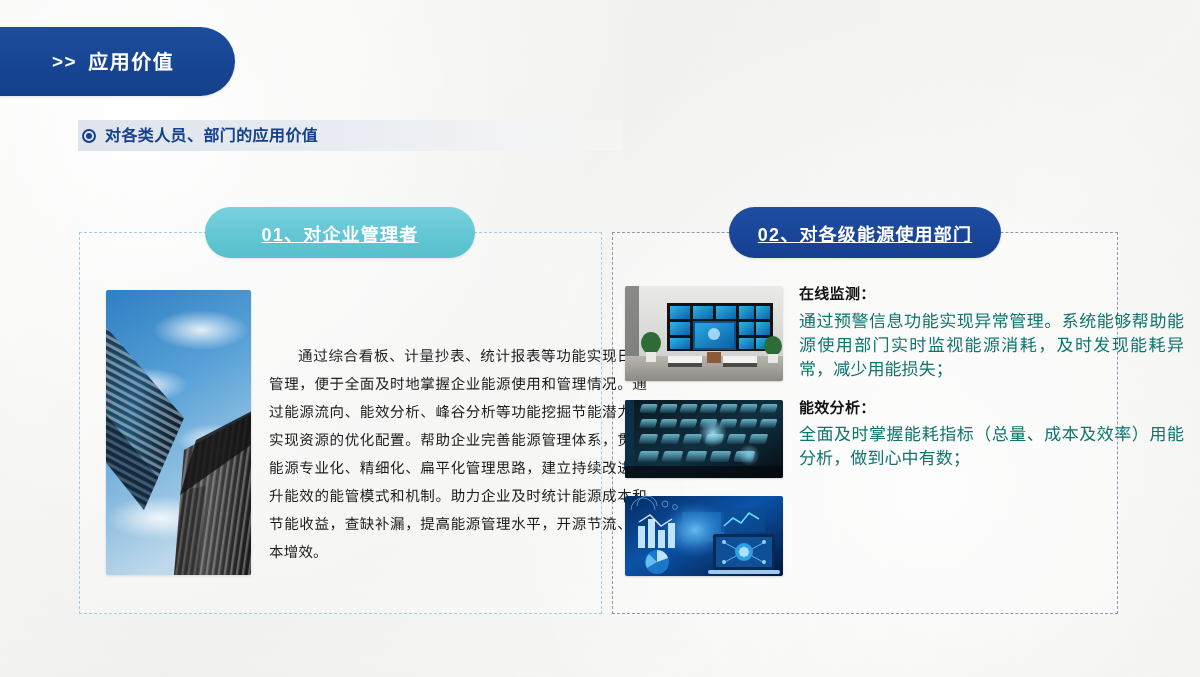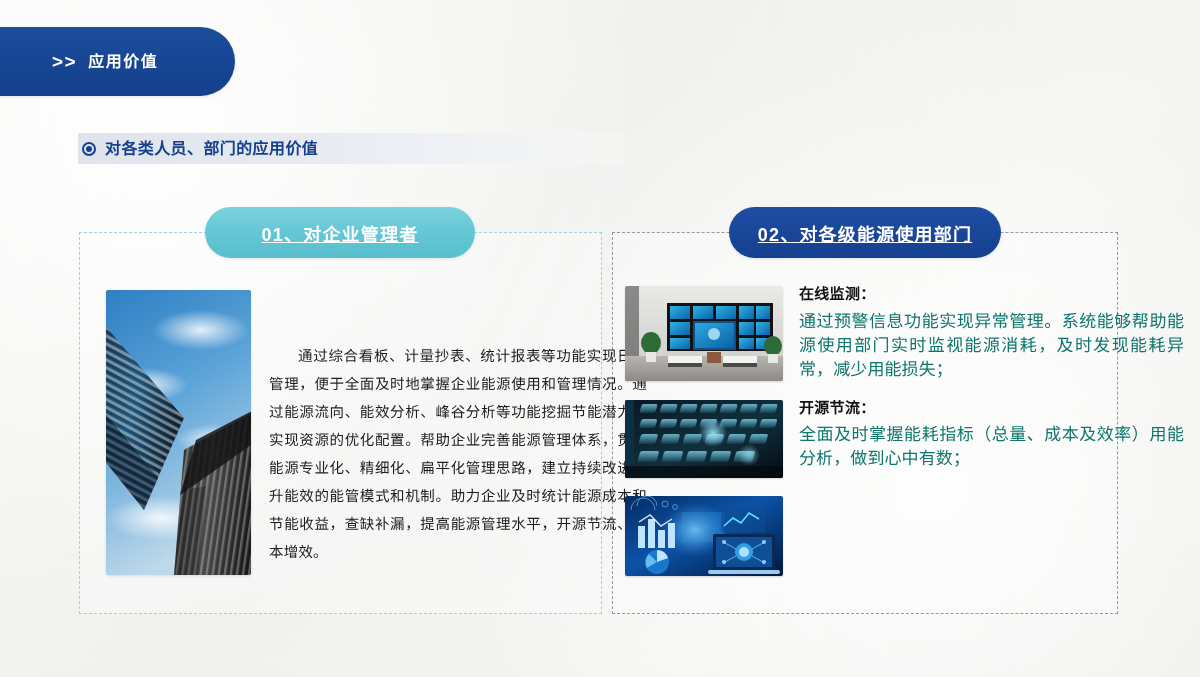--- a/index.html
+++ b/index.html
@@ -54,31 +54,31 @@
   .chev {
     color: #ffffff;
     font-size: 19px;
     font-weight: 700;
     letter-spacing: 1.5px;
     line-height: 1;
     font-family: "Liberation Sans", sans-serif;
   }
   .top-banner-title {
     color: #ffffff;
-    font-size: 16px;
+    font-size: 20px;
     font-weight: 700;
     letter-spacing: 1.5px;
     line-height: 1;
   }
 
   
   .section-strip {
     position: absolute;
     left: 78px;
-    top: 133px;
+    top: 120px;
     width: 545px;
     height: 31px;
     background: linear-gradient(90deg, #dfe4ec 0%, #e4e8ef 30%, #eceff4 60%, #f3f4f4 85%, #f5f5f3 100%);
     display: flex;
     align-items: center;
     text-align: right;
   }
   .section-strip .bullet-icon {
     margin-left: 4px;
     margin-right: 9px;
@@ -420,21 +420,21 @@
             <rect x="126" y="51" width="19" height="11" rx="2" fill="url(#keyg)"></rect>
           </g>
         </g>
         <rect x="0" y="0" width="9" height="78" fill="#0c2f46"></rect>
         <circle cx="88" cy="33" r="14" fill="url(#glow)"></circle>
         <circle cx="124" cy="55" r="11" fill="url(#glow)" opacity="0.7"></circle>
         <rect x="0" y="66" width="158" height="12" fill="#04080d" opacity="0.7"></rect>
       </svg>
     </div>
     <div class="item-text">
-      <div class="item-title">开源节流：</div>
+      <div class="item-title">能效分析：</div>
       <div class="item-desc">全面及时掌握能耗指标（总量、成本及效率）用能分析，做到心中有数；</div>
     </div>
   </div>
 
   <div class="item-row">
     <div class="thumb thumb-3">
       <svg class="art" viewBox="0 0 158 80" preserveAspectRatio="none">
         <defs>
           <linearGradient id="anbg" x1="0" y1="0" x2="1" y2="1">
             <stop offset="0%" stop-color="#062b63"></stop>

